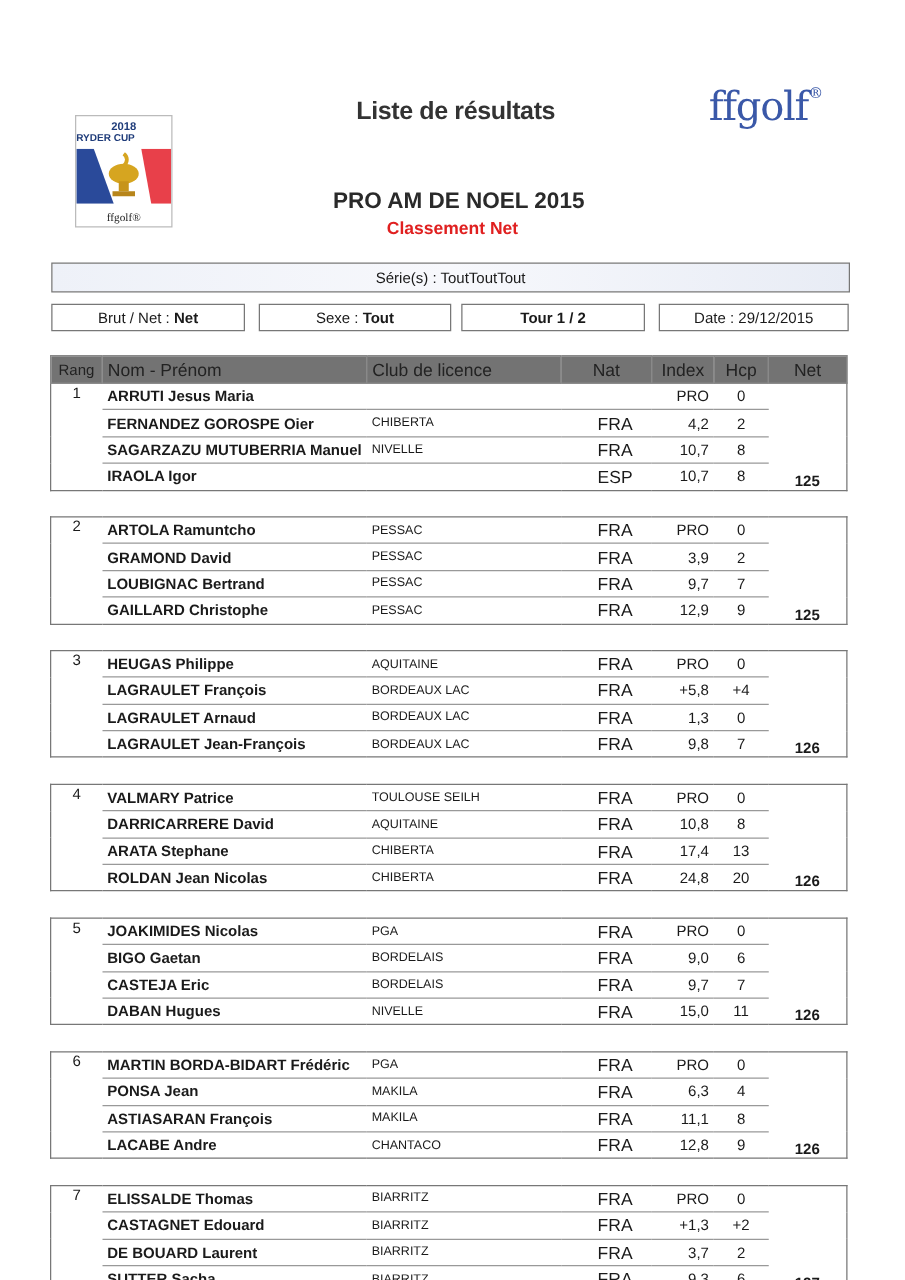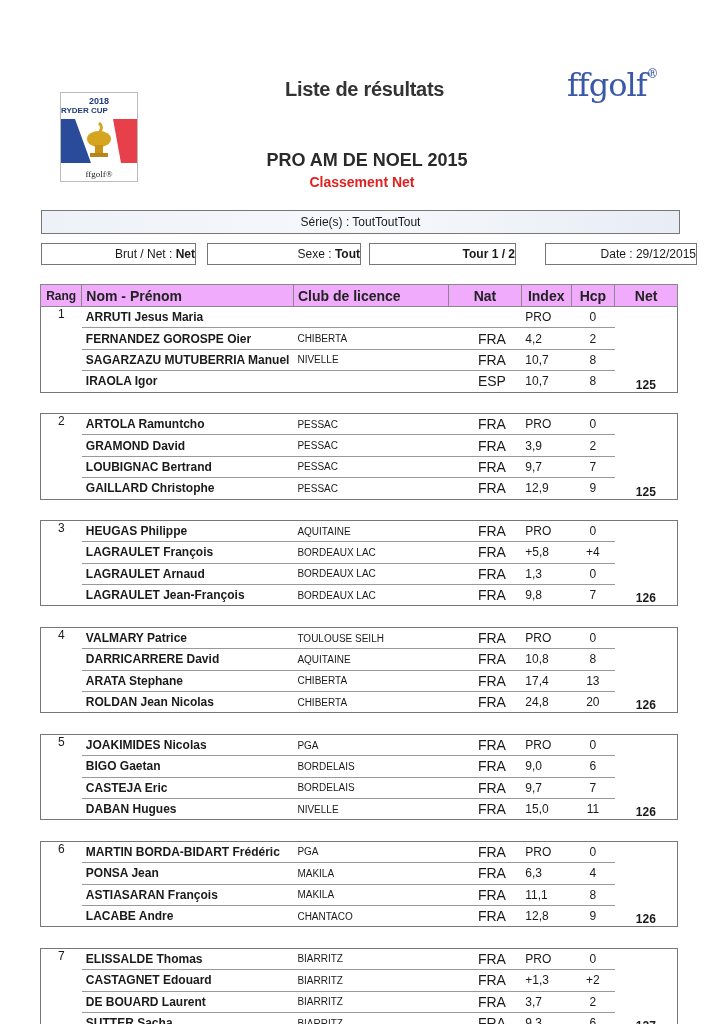--- a/index.html
+++ b/index.html
@@ -10,31 +10,31 @@
   .logo-box .rc { position:absolute; top:13px; left:0; right:0; font-size:8px; font-weight:bold; color:#1f3c7a; }
   .logo-box .flag { position:absolute; top:26px; left:0; right:0; height:44px; }
   .logo-box .ff { position:absolute; bottom:2px; left:0; right:0; text-align:center; font-family:"Liberation Serif", serif; font-size:9px; color:#222; }
   .doc-title { position:absolute; left:285px; top:78px; font-size:20px; font-weight:bold; color:#333; letter-spacing:-0.3px; }
   .brand { position:absolute; left:567px; top:66px; font-family:"DejaVu Serif", serif; font-size:32px; color:#3a58a8; letter-spacing:-1px; }
   .brand sup { font-size:12px; position:relative; top:-6px; }
   .event { position:absolute; left:0; right:0; top:150px; text-align:center; font-size:18px; font-weight:bold; color:#2a2a2a; padding-left:10px; }
   .subtitle { position:absolute; left:0; right:0; top:174px; text-align:center; font-size:14px; font-weight:bold; color:#e02020; }
   .serie { position:absolute; left:41px; top:210px; width:637px; height:22px; border:1px solid #777;
            background:linear-gradient(90deg,#eef1f8,#f7f8fc,#e8ecf5); font-size:12px; text-align:center; line-height:22px; }
-  .filter { position:absolute; top:243px; height:20px; border:1px solid #777; font-size:12px; text-align:right; line-height:20px; background:#fff; }
+  .filter { position:absolute; top:243px; height:20px; border:1px solid #777; font-size:12px; text-align:center; line-height:20px; background:#fff; }
   .filter b { font-weight:bold; }
   table.res { position:absolute; left:40px; top:284px; width:638px; border-collapse:collapse; font-size:12px; }
-  table.res th { background:#f0abfc; border:1px solid #888; font-size:14px; font-weight:bold; height:21px; padding:0 4px; color:#222; }
+  table.res th { background:#737373; border:1px solid #888; font-size:14px; font-weight:normal; height:21px; padding:0 4px; color:#222; }
   table.res th.l { text-align:left; }
   table.res td { height:20.4px; padding:0 4px; }
   .rk { width:33px; text-align:center; vertical-align:top; }
   .nm { font-weight:bold; width:180px; border-bottom:1px solid #999; white-space:nowrap; font-size:12px; }
   .cl { font-size:10px; width:152px; border-bottom:1px solid #999; }
   .na { font-size:14px; width:52px; text-align:center; padding-left:18px !important; border-bottom:1px solid #999; }
-  .ix { width:42px; text-align:left; border-bottom:1px solid #999; }
+  .ix { width:42px; text-align:right; border-bottom:1px solid #999; }
   .hc { width:36px; text-align:center; border-bottom:1px solid #999; }
   .nt { width:56px; text-align:center; font-weight:bold; vertical-align:bottom; }
   tbody.grp { border:1px solid #777; }
   tbody.grp tr:last-child td { border-bottom:none; }
   .gap td { height:3px; padding:0; border:none; }
 </style>
 </head>
 <body>
 
 <div class="logo-box">
@@ -61,21 +61,21 @@
 
 <div class="filter" style="left:41px;width:153px;">
   <span>Brut / Net :</span>
   <b>Net</b>
 </div>
 <div class="filter" style="left:207px;width:152px;">
   <span>Sexe :</span>
   <b>Tout</b>
 </div>
 <div class="filter" style="left:369px;width:145px;font-weight:bold;">Tour 1 / 2</div>
-<div class="filter" style="left:527px;width:150px;margin-left:18px;">Date : 29/12/2015</div>
+<div class="filter" style="left:527px;width:150px;">Date : 29/12/2015</div>
 
 <table class="res" id="results">
   <thead>
     <tr>
       <th style="font-size:12px">Rang</th>
       <th class="l">Nom - Prénom</th>
       <th class="l">Club de licence</th>
       <th>Nat</th>
       <th>Index</th>
       <th>Hcp</th>

